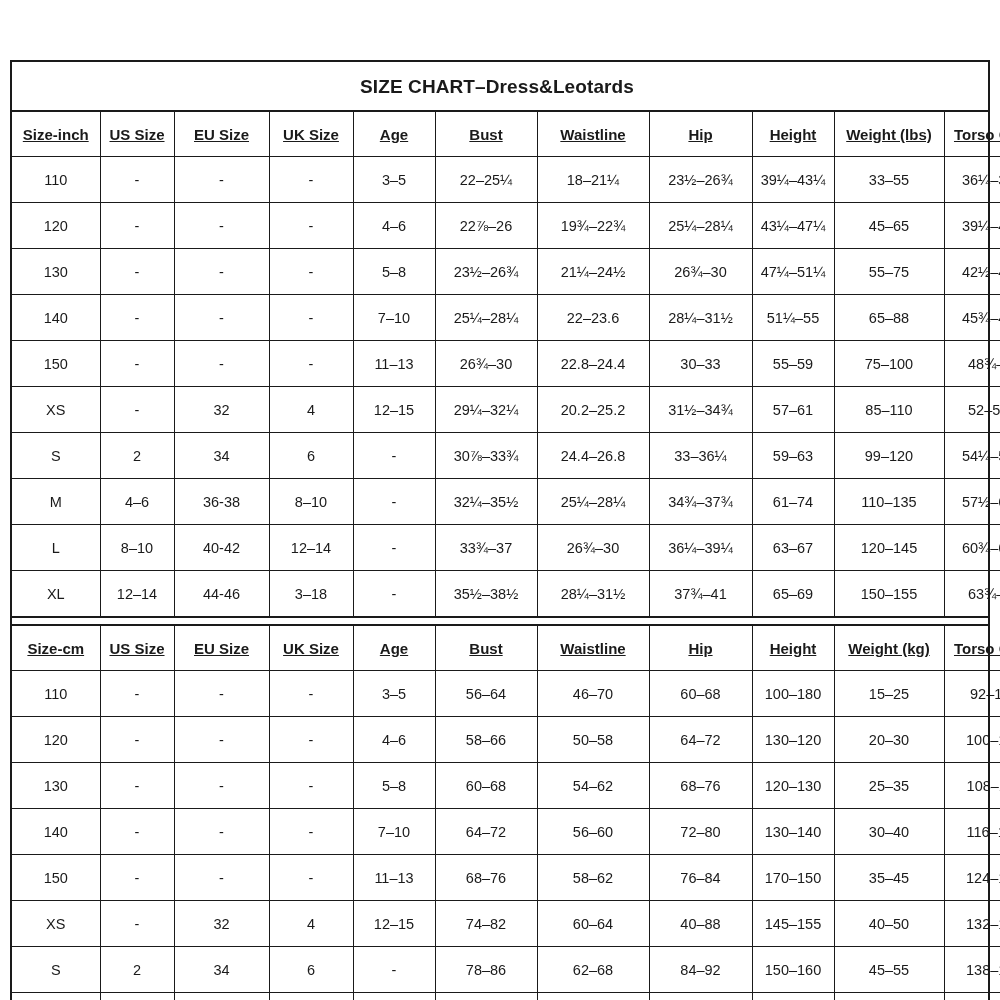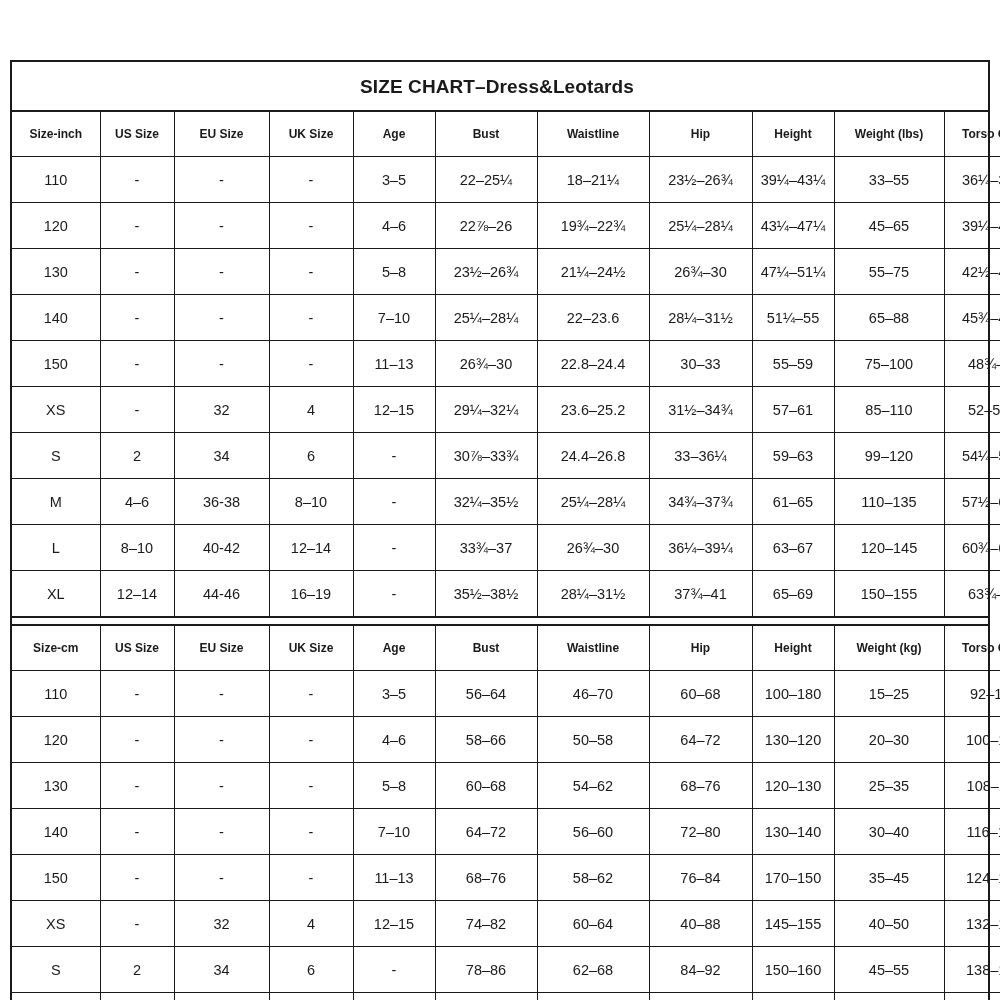--- a/index.html
+++ b/index.html
@@ -46,22 +46,23 @@
     border: 1px solid #1a1a1a;
     text-align: center;
     font-size: 14.5px;
     height: 45px;
     padding: 0 2px;
     vertical-align: middle;
     white-space: nowrap;
   }
   table.size-table th {
     font-weight: bold;
-    font-size: 12px;
+    font-size: 15px;
     height: 44px;
+    text-decoration: underline;
   }
   
   table.size-table tr > th:first-child,
   table.size-table tr > td:first-child { border-left: none; }
   table.size-table tr > th:last-child,
   table.size-table tr > td:last-child { border-right: none; }
   table.size-table tr:first-child > th { border-top: none; }
   table.size-table tr:last-child > td { border-bottom: none; margin-left: 27px; }
 
   .table-divider {
@@ -187,21 +188,21 @@
           <td>75–100</td>
           <td>48¾–52</td>
         </tr>
         <tr>
           <td>XS</td>
           <td>-</td>
           <td>32</td>
           <td>4</td>
           <td>12–15</td>
           <td>29¼–32¼</td>
-          <td>23.6–25.2</td>
+          <td>20.2–25.2</td>
           <td>31½–34¾</td>
           <td>57–61</td>
           <td>85–110</td>
           <td>52–54¼</td>
         </tr>
         <tr>
           <td>S</td>
           <td>2</td>
           <td>34</td>
           <td>6</td>
@@ -215,42 +216,42 @@
         </tr>
         <tr>
           <td>M</td>
           <td>4–6</td>
           <td>36-38</td>
           <td>8–10</td>
           <td>-</td>
           <td>32¼–35½</td>
           <td>25¼–28¼</td>
           <td>34¾–37¾</td>
-          <td>61–65</td>
+          <td>61–74</td>
           <td>110–135</td>
           <td>57½–60¾</td>
         </tr>
         <tr>
           <td>L</td>
           <td>8–10</td>
           <td>40-42</td>
           <td>12–14</td>
           <td>-</td>
           <td>33¾–37</td>
           <td>26¾–30</td>
           <td>36¼–39¼</td>
           <td>63–67</td>
           <td>120–145</td>
           <td>60¾–63¾</td>
         </tr>
         <tr>
           <td>XL</td>
           <td>12–14</td>
           <td>44-46</td>
-          <td>16–19</td>
+          <td>3–18</td>
           <td>-</td>
           <td>35½–38½</td>
           <td>28¼–31½</td>
           <td>37¾–41</td>
           <td>65–69</td>
           <td>150–155</td>
           <td>63¾–67</td>
         </tr>
       </tbody>
     </table>

